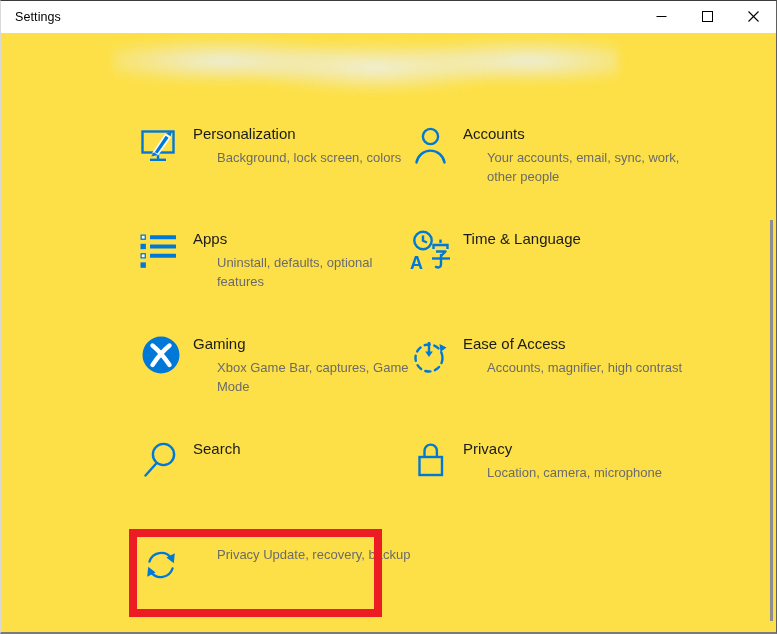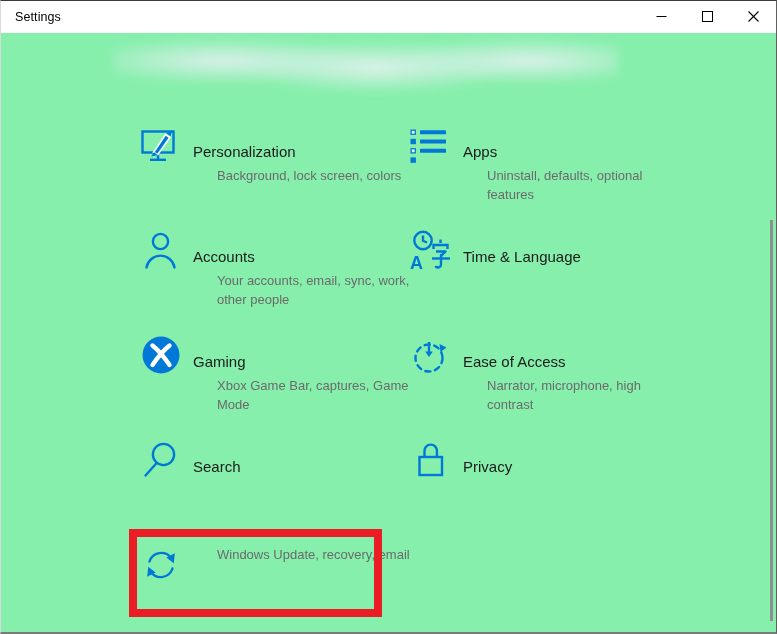--- a/index.html
+++ b/index.html
@@ -6,21 +6,21 @@
   body{
     width:777px;height:634px;
     font-family:"Liberation Sans", sans-serif;
     background:#ffffff;
     position:relative;
     overflow:hidden;
   }
   .window{
     position:absolute;inset:0;
     box-sizing:border-box;
-    background:#86efac;
+    background:#fde047;
     border-top:1px solid #3a3a3a;
     border-right:1px solid #5f5f5f;
     border-bottom:2px solid #7a7a7a;
     border-left:1px solid #d9d9d9;
   }
   
   .titlebar{
     position:absolute;left:0;top:0;right:0;height:32px;
     background:#fff;
   }
@@ -57,21 +57,21 @@
   .tile{
     position:relative;
     padding:14px 0 0 64px;
     box-sizing:border-box;
     cursor:pointer;
   }
   .tile-icon{
     position:absolute;left:10px;top:12px;width:44px;height:44px;
   }
   .tile-title{
-    font-size:15px;color:#1b1b1b;line-height:18px;margin:18px 0 5px 0;font-weight:400;
+    font-size:15px;color:#1b1b1b;line-height:18px;margin:0 0 5px 0;font-weight:400;
   }
   .tile-sub{
     font-size:13px;color:#6b6b6b;line-height:19px;width:201px;margin-left:24px;
   }
   
   .highlight-box{
     position:absolute;left:128px;top:528px;width:253px;height:88px;
     box-sizing:border-box;
     border:8px solid #ec1c24;
     pointer-events:none;
@@ -122,45 +122,45 @@
         <polygon points="14.5,29.5 26.5,11.5 30.8,14.5 18.8,31.5" fill="#0078d7" stroke="#fff" stroke-width="1.6"></polygon>
         <polygon points="14.9,29.2 18.9,31.9 12.2,33.6" fill="#0078d7"></polygon>
         <polygon points="27.2,10.3 31.5,13.3 32.9,8.4" fill="#0078d7"></polygon>
       </svg>
       <div class="tile-title">Personalization</div>
       <div class="tile-sub">Background, lock screen, colors</div>
     </div>
 
     <div class="tile">
       <svg class="tile-icon" viewBox="0 0 44 44">
+        <circle class="ic" cx="21.5" cy="13.5" r="7.6"></circle>
+        <path class="ic" d="M7.5 39.5 a14.2 14.2 0 0 1 28 0" stroke-linecap="round"></path>
+      </svg>
+      <div class="tile-title">Accounts</div>
+      <div class="tile-sub">Your accounts, email, sync, work, other people</div>
+    </div>
+
+    <div class="tile">
+      <svg class="tile-icon" viewBox="0 0 44 44">
         <rect x="1.5" y="6.5" width="5.4" height="5.4" fill="#0078d7"></rect>
         <rect x="2.8" y="7.8" width="2.8" height="2.8" fill="#fff"></rect>
         <rect x="1.5" y="15.8" width="5.4" height="5.4" fill="#0078d7"></rect>
         <rect x="1.5" y="25.1" width="5.4" height="5.4" fill="#0078d7"></rect>
         <rect x="2.8" y="26.4" width="2.8" height="2.8" fill="#fff"></rect>
         <rect x="1.5" y="34.4" width="5.4" height="5.4" fill="#0078d7"></rect>
         <rect x="11" y="7.2" width="26" height="4" rx="0.5" fill="#0078d7"></rect>
         <rect x="11" y="16.5" width="26" height="4" rx="0.5" fill="#0078d7"></rect>
         <rect x="11" y="25.8" width="26" height="4" rx="0.5" fill="#0078d7"></rect>
       </svg>
       <div class="tile-title">Apps</div>
       <div class="tile-sub">Uninstall, defaults, optional features</div>
     </div>
 
     <div class="tile">
       <svg class="tile-icon" viewBox="0 0 44 44">
-        <circle class="ic" cx="21.5" cy="13.5" r="7.6"></circle>
-        <path class="ic" d="M7.5 39.5 a14.2 14.2 0 0 1 28 0" stroke-linecap="round"></path>
-      </svg>
-      <div class="tile-title">Accounts</div>
-      <div class="tile-sub">Your accounts, email, sync, work, other people</div>
-    </div>
-
-    <div class="tile">
-      <svg class="tile-icon" viewBox="0 0 44 44">
         <circle class="ic" cx="14" cy="12.5" r="8.7" stroke-width="2.2"></circle>
         <path class="ic" d="M14 7.5 V12.8 L18 14.5" stroke-width="1.9"></path>
         <text x="1" y="41" font-size="18" font-family="Liberation Sans, sans-serif" fill="#0078d7" font-weight="bold">A</text>
         <path class="ic" d="M31.5 11.5 v3.5" stroke-width="2.1"></path>
         <path class="ic" d="M24.5 21 v-4 h14 v4" stroke-width="2.1"></path>
         <path class="ic" d="M27 23.5 h9.5 l-4.5 4.5" stroke-width="2.1" stroke-linejoin="round"></path>
         <path class="ic" d="M23 30.5 h18" stroke-width="2.1"></path>
         <path class="ic" d="M32 27 v9.5 c0 2.8 -2.6 3.6 -5 2.4" stroke-width="2.1" stroke-linecap="round"></path>
       </svg>
       <div class="tile-title">Time &amp; Language</div>
@@ -177,47 +177,48 @@
     </div>
 
     <div class="tile">
       <svg class="tile-icon" viewBox="0 0 44 44">
         <circle class="ic" cx="20" cy="25" r="13.5" stroke-width="2.3" stroke-dasharray="5.2 4.6" stroke-linecap="round"></circle>
         <line class="ic" x1="20" y1="9" x2="20" y2="19.5" stroke-width="2.3"></line>
         <polygon points="16.2,18.5 23.8,18.5 20,24" fill="#0078d7"></polygon>
         <polygon points="30.5,11 37.5,14.5 31.5,19" fill="#0078d7"></polygon>
       </svg>
       <div class="tile-title">Ease of Access</div>
-      <div class="tile-sub">Narrator, microphone, high contrast</div>
+      <div class="tile-sub">Accounts, magnifier, high contrast</div>
     </div>
 
     <div class="tile">
       <svg class="tile-icon" viewBox="0 0 44 44">
         <circle class="ic" cx="24.5" cy="16.5" r="10.6"></circle>
         <line class="ic" x1="17" y1="25.8" x2="6.5" y2="37.5" stroke-linecap="round"></line>
       </svg>
       <div class="tile-title">Search</div>
     </div>
 
     <div class="tile">
       <svg class="tile-icon" viewBox="0 0 44 44">
         <path class="ic" d="M15.5 19 V12.8 a6.2 6.2 0 0 1 12.4 0 V19" stroke-width="2.8"></path>
         <rect class="ic" x="10.5" y="19" width="22.5" height="18" stroke-width="2.8"></rect>
       </svg>
       <div class="tile-title">Privacy</div>
+      <div class="tile-sub">Location, camera, microphone</div>
     </div>
 
     <div class="tile">
       <svg class="tile-icon" viewBox="0 0 44 44">
         <path class="ic" d="M10.5 18.5 A12.3 12.3 0 0 1 32 14.8" stroke-width="3" stroke-linecap="round"></path>
         <polygon points="35.8,10.2 34.8,20.2 27.4,14.6" fill="#0078d7"></polygon>
         <path class="ic" d="M33.5 25.5 A12.3 12.3 0 0 1 12 29.2" stroke-width="3" stroke-linecap="round"></path>
         <polygon points="8.2,33.8 9.2,23.8 16.6,29.4" fill="#0078d7"></polygon>
       </svg>
-      <div class="tile-sub">Windows Update, recovery, email</div>
+      <div class="tile-sub">Privacy Update, recovery, backup</div>
     </div>
 
   </div>
 
   <div class="highlight-box"></div>
 
   <div class="scrollbar-thumb"></div>
 
 </div>
 

